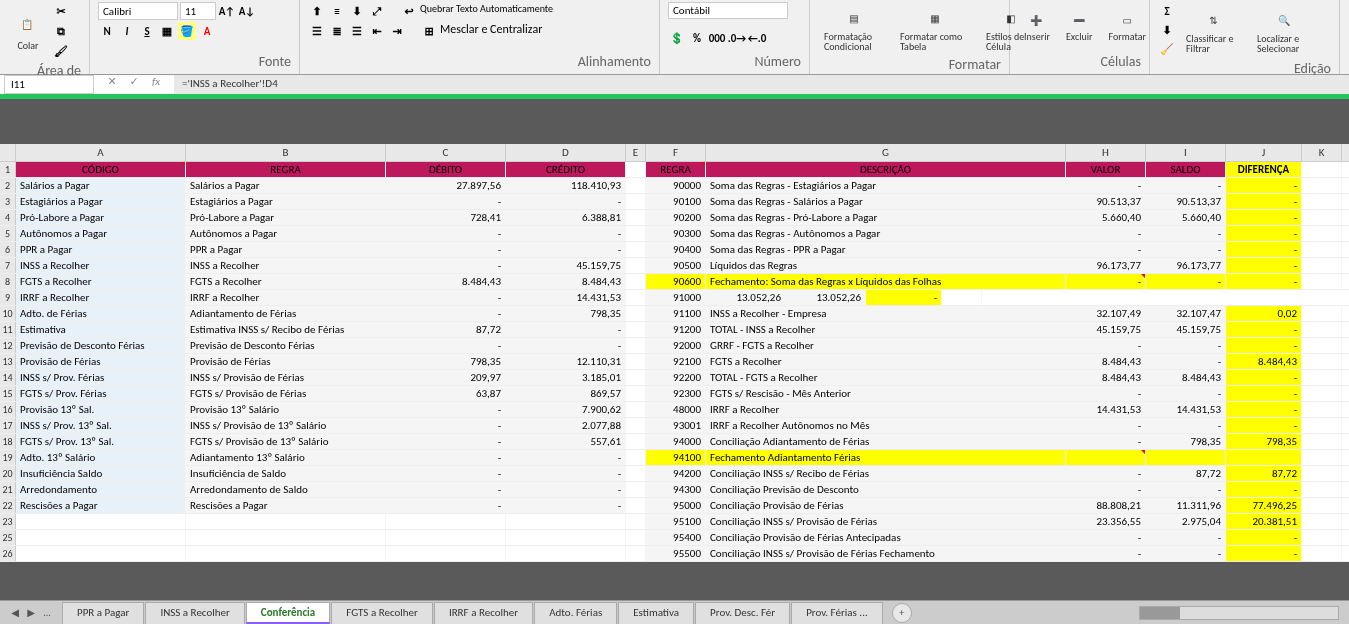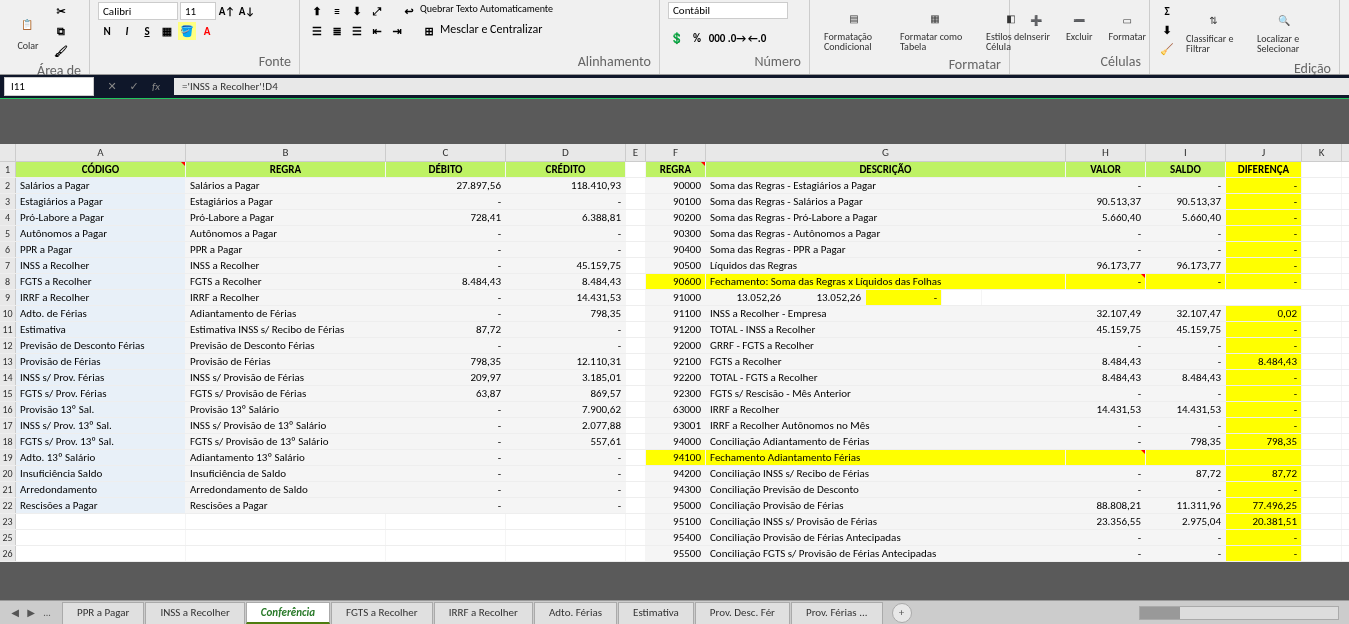--- a/index.html
+++ b/index.html
@@ -13,56 +13,56 @@
 .ribbon-btn { display: flex; flex-direction: column; align-items: center; padding: 2px 6px; cursor: pointer; font-size: 10px; color: #333; }
 .ribbon-icon { width: 20px; height: 20px; display: flex; align-items: center; justify-content: center; }
 .ribbon-icon-lg { width: 28px; height: 28px; }
 .font-select { border: 1px solid #ccc; padding: 1px 4px; font-size: 11px; background: white; }
 .font-name { width: 80px; }
 .font-size { width: 36px; }
 .icon-row { display: flex; gap: 2px; }
 .small-icon-btn { width: 18px; height: 18px; display: flex; align-items: center; justify-content: center; cursor: pointer; font-weight: bold; font-size: 11px; }
 
 
-.formula-bar { background: #0f172a; height: 24px; display: flex; align-items: center; border-bottom: 1px solid #22c55e; }
+.formula-bar { background: #ffffff; height: 24px; display: flex; border-bottom: 5px solid #22c55e; }
 .name-box { width: 90px; border: 1px solid #ccc; padding: 2px 6px; background: white; font-size: 11px; margin-left: 4px; }
 .fb-btns { display: flex; gap: 6px; padding: 0 10px; color: #888; }
 .fb-btn { width: 16px; text-align: center; cursor: pointer; }
 .formula-input { flex: 1; padding: 2px 8px; font-size: 11px; background: #e8e8e8; border: none; color: #333; }
 
 
 .grid-area { position: relative; background: #5a5a5a; padding-top: 45px; }
 .grid { background: white; position: relative; }
 
 
 .col-headers { display: flex; background: #e8e8e8; border-bottom: 1px solid #ccc; height: 18px; }
 .row-header-corner { width: 16px; background: #e8e8e8; border-right: 1px solid #ccc; }
 .col-header { text-align: center; border-right: 1px solid #ccc; font-size: 11px; color: #333; line-height: 18px; background: #e8e8e8; }
 
 
 .data-row { display: flex; height: 16px; border-bottom: 1px solid #eee; }
 .row-header { width: 16px; background: #e8e8e8; border-right: 1px solid #ccc; text-align: center; font-size: 10px; color: #333; line-height: 16px; }
 .cell { padding: 0 4px; font-size: 11px; line-height: 16px; overflow: hidden; white-space: nowrap; border-right: 1px solid #f5f5f5; }
-.cell.hdr { font-weight: bold; text-align: center; background: #bef264; }
+.cell.hdr { font-weight: normal; text-align: center; background: #be185d; }
 .cell.num { text-align: right; }
 .cell.lblue { background: #e8f0f8; }
 .cell.lgray { background: #f5f5f5; }
 .cell.yellow { background: #ffff00; }
 .cell.yellowhdr { background: #ffff00; font-weight: bold; text-align: center; }
 
 
 .cA { width: 170px; } .cB { width: 200px; } .cC { width: 120px; } .cD { width: 120px; } .cE { width: 20px; }
 .cF { width: 60px; } .cG { width: 360px; } .cH { width: 80px; } .cI { width: 80px; } .cJ { width: 76px; } .cK { width: 40px; }
 
 
 .sheet-tabs { position: absolute; bottom: 0; left: 0; right: 0; height: 24px; background: #ccc; display: flex; align-items: center; border-top: 1px solid #999; }
 .tab-nav { display: flex; gap: 2px; padding: 0 8px; }
 .tab-nav-btn { width: 14px; text-align: center; cursor: pointer; color: #555; font-size: 10px; }
 .tab { padding: 3px 14px; background: #e0e0e0; border: 1px solid #aaa; border-bottom: none; font-size: 11px; cursor: pointer; margin-right: 1px; color: #333; }
-.tab.active { background: white; font-weight: bold; color: #2a7a2a; border-bottom: 2px solid #4d7c0f; font-style: italic; }
+.tab.active { background: white; font-weight: bold; color: #2a7a2a; border-bottom: 2px solid #8b5cf6; }
 .add-tab { width: 20px; height: 20px; border: 1px solid #aaa; border-radius: 50%; text-align: center; line-height: 18px; margin-left: 8px; cursor: pointer; color: #555; background: #e8e8e8; }
 .hscroll { flex: 1; display: flex; justify-content: flex-end; padding-right: 10px; }
 .hscroll-bar { width: 200px; height: 14px; background: #ddd; border: 1px solid #aaa; position: relative; }
 .hscroll-thumb { position: absolute; left: 0; width: 40px; height: 12px; background: #999; }
 
 .red-corner::after { content: ''; position: absolute; right: 0; top: 0; border-left: 4px solid transparent; border-top: 4px solid red; }
 .rel { position: relative; }
 </style>
 </head>
 <body>
@@ -434,21 +434,21 @@
           <div class="cell cJ yellow num">-</div>
           <div class="cell cK"></div>
         </div>
         <div class="data-row">
           <div class="row-header">16</div>
           <div class="cell cA lblue">Provisão 13º Sal.</div>
           <div class="cell cB lgray">Provisão 13º Salário</div>
           <div class="cell cC lgray num">-</div>
           <div class="cell cD lgray num">7.900,62</div>
           <div class="cell cE"></div>
-          <div class="cell cF lgray num">63000</div>
+          <div class="cell cF lgray num">48000</div>
           <div class="cell cG lgray">IRRF a Recolher</div>
           <div class="cell cH lgray num">14.431,53</div>
           <div class="cell cI lgray num">14.431,53</div>
           <div class="cell cJ yellow num">-</div>
           <div class="cell cK"></div>
         </div>
         <div class="data-row">
           <div class="row-header">17</div>
           <div class="cell cA lblue">INSS s/ Prov. 13º Sal.</div>
           <div class="cell cB lgray">INSS s/ Provisão de 13º Salário</div>
@@ -561,21 +561,21 @@
           <div class="cell cK"></div>
         </div>
         <div class="data-row">
           <div class="row-header">26</div>
           <div class="cell cA"></div>
           <div class="cell cB"></div>
           <div class="cell cC"></div>
           <div class="cell cD"></div>
           <div class="cell cE"></div>
           <div class="cell cF lgray num">95500</div>
-          <div class="cell cG lgray">Conciliação FGTS s/ Provisão de Férias Antecipadas</div>
+          <div class="cell cG lgray">Conciliação INSS s/ Provisão de Férias Fechamento</div>
           <div class="cell cH lgray num">-</div>
           <div class="cell cI lgray num">-</div>
           <div class="cell cJ yellow num">-</div>
           <div class="cell cK"></div>
         </div>
       </div>
   </div>
 </div>
 
 <div class="sheet-tabs">

